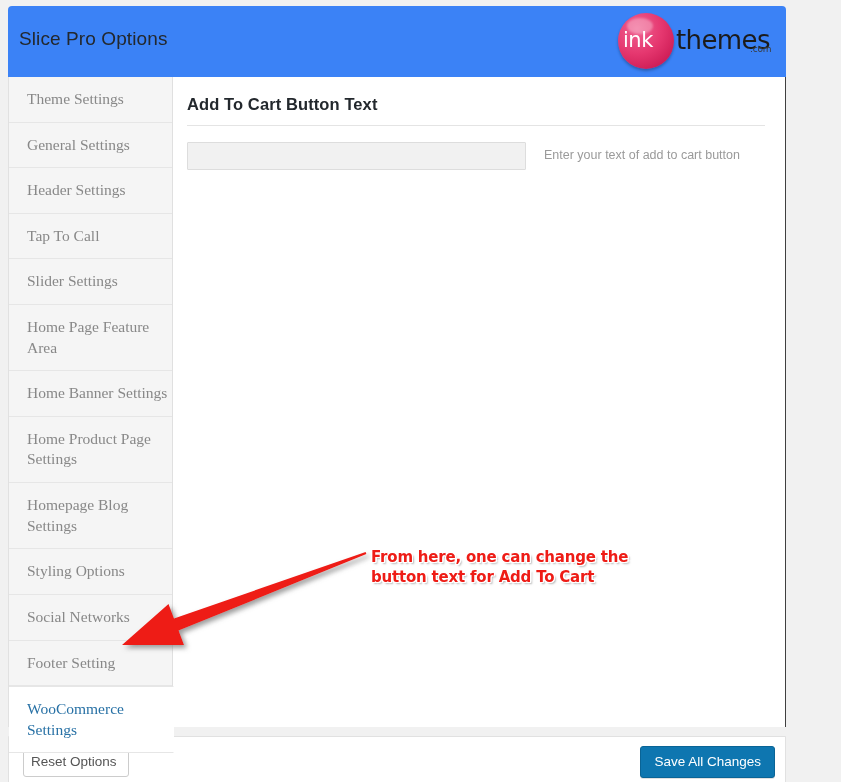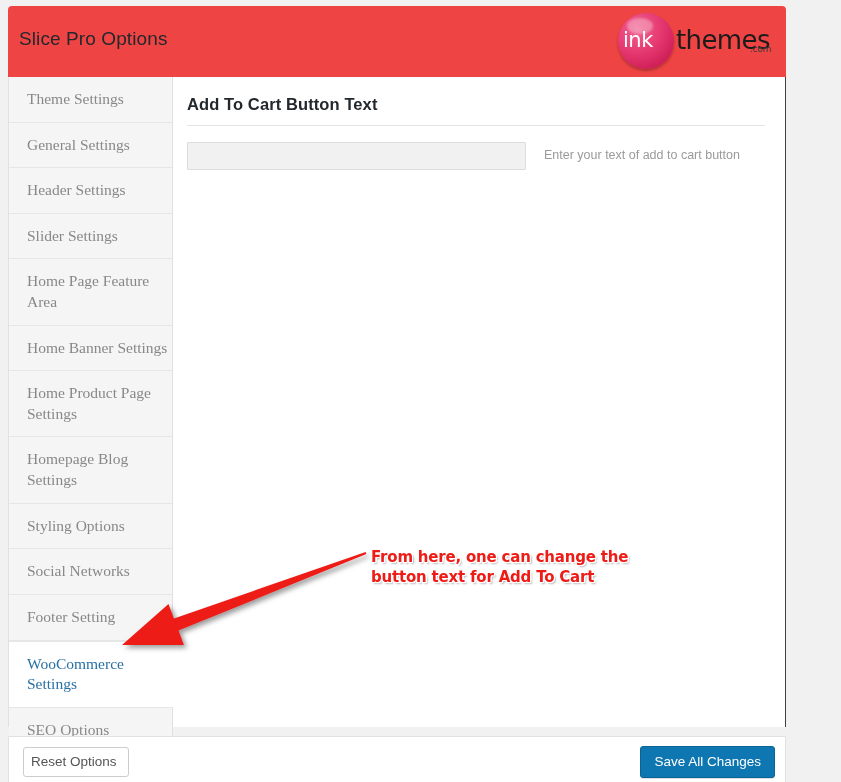--- a/index.html
+++ b/index.html
@@ -20,21 +20,21 @@
     position: absolute;
     left: 8px;
     top: 6px;
     width: 778px;
   }
 
   
   #header-bar {
     position: relative;
     height: 71px;
-    background: #ef4444;
+    background: #3b82f6;
     border-radius: 4px 4px 0 0;
     box-sizing: border-box;
   }
   #app-title {
     position: absolute;
     left: 11px;
     top: 22px;
     font-size: 19px;
     color: #23282d;
     letter-spacing: 0.1px;
@@ -275,20 +275,21 @@
       <div id="logo-dotcom">.com</div>
     </div>
   </div>
 
   <div id="content-wrap">
 
     <div id="sidebar-nav">
         <div class="nav-item">Theme Settings</div>
         <div class="nav-item">General Settings</div>
         <div class="nav-item">Header Settings</div>
+        <div class="nav-item">Tap To Call</div>
         <div class="nav-item">Slider Settings</div>
         <div class="nav-item">Home Page Feature Area</div>
         <div class="nav-item">Home Banner Settings</div>
         <div class="nav-item">Home Product Page Settings</div>
         <div class="nav-item">Homepage Blog Settings</div>
         <div class="nav-item">Styling Options</div>
         <div class="nav-item">Social Networks</div>
         <div class="nav-item">Footer Setting</div>
         <div class="nav-item active">WooCommerce Settings</div>
         <div class="nav-item last">SEO Options</div>

